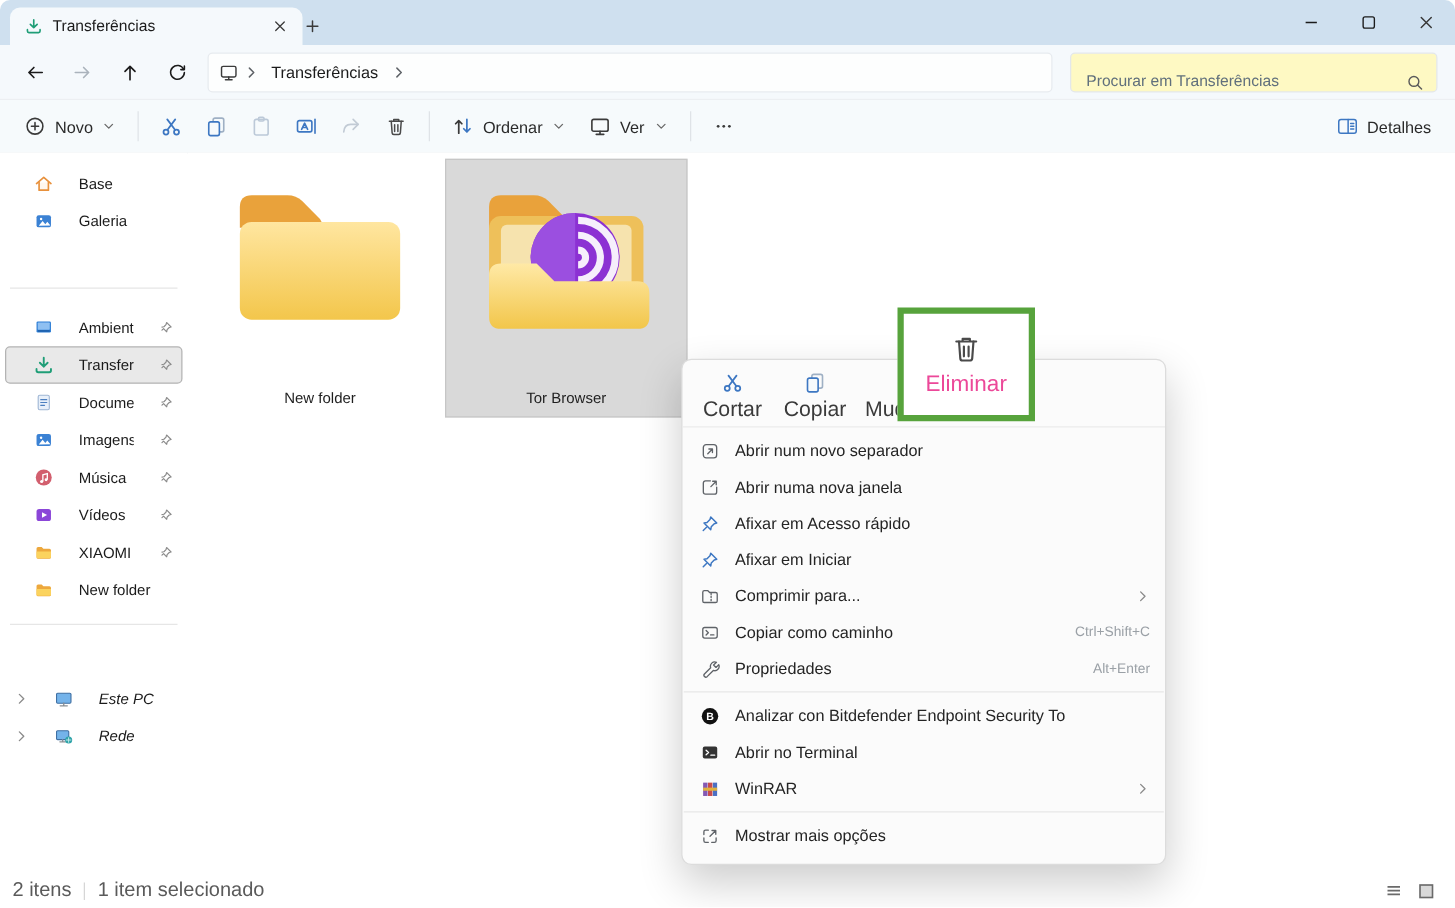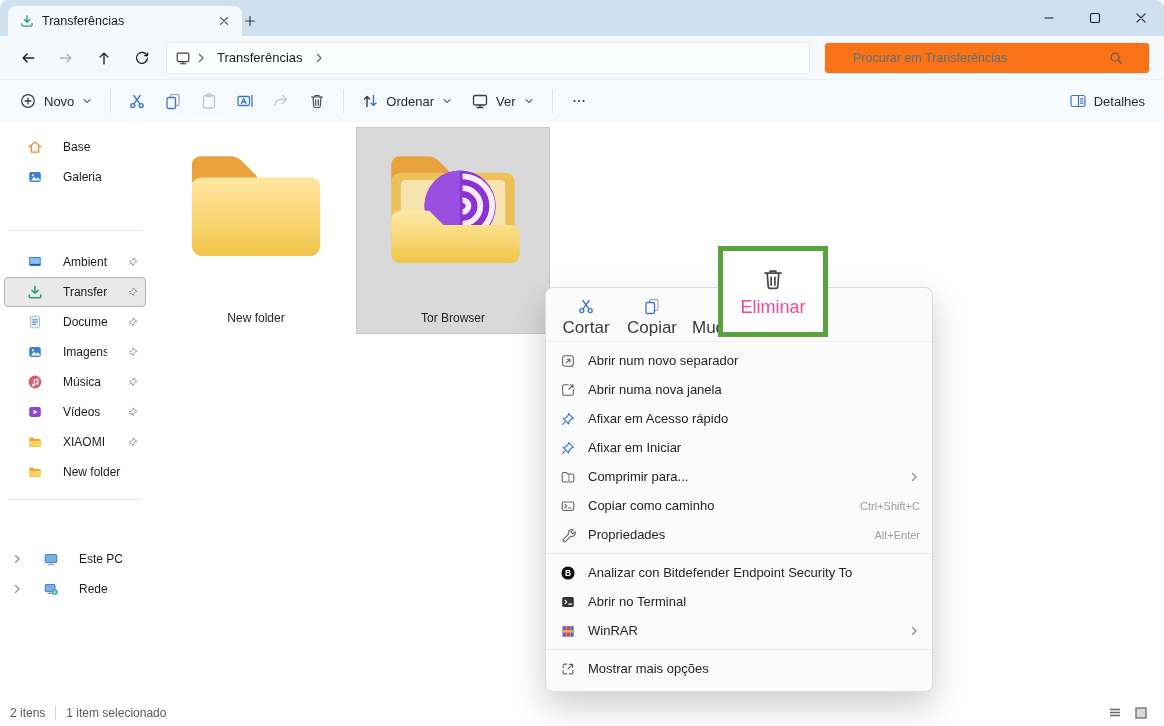--- a/index.html
+++ b/index.html
@@ -22,43 +22,43 @@
   .winbtn{width:46px;height:36px;display:flex;align-items:center;justify-content:center;}
 
   
   .addr-row{position:absolute;left:0;top:36px;right:0;height:43px;background:#f5f9fc;
             display:flex;align-items:center;}
   .nav-btns{display:flex;align-items:center;gap:10px;padding:0 10px 0 14px;}
   .nav-btn{width:28px;height:28px;display:flex;align-items:center;justify-content:center;border-radius:4px;}
   .breadcrumb{flex:1;height:30px;background:#fdfefe;border:1px solid #e7ebef;border-radius:4px;
               display:flex;align-items:center;gap:4px;padding:0 8px;margin-right:14px;font-size:13px;}
   .crumb{padding:2px 6px;border-radius:3px;}
-  .searchbox{width:272px;height:30px;background:#f97316;border:1px solid #e3e7eb;border-radius:4px;
-             display:flex;align-items:center;margin-right:14px;padding:0 26px;gap:6px;}
+  .searchbox{width:272px;height:30px;background:#fef9c3;border:1px solid #e3e7eb;border-radius:4px;
+             display:flex;align-items:flex-end;margin-right:14px;padding:0 10px;gap:6px;}
   .searchbox input{border:none;outline:none;background:transparent;flex:1;font-size:12.5px;
                    font-family:"Liberation Sans",sans-serif;color:#1b1b1b;}
   .searchbox input::placeholder{color:#61707c;opacity:1;}
 
   
   .tool-row{position:absolute;left:0;top:79px;right:0;height:42px;background:#f6fafc;
             border-top:1px solid #eceff2;border-bottom:1px solid #e2e6ea;
             display:flex;align-items:center;padding:0 10px;}
   .tbtn{display:flex;align-items:center;gap:7px;padding:6px 9px;border-radius:4px;font-size:13px;color:#2a2a2a;}
   .ticon{width:36px;height:32px;display:flex;align-items:center;justify-content:center;border-radius:4px;}
   .tsep{width:1px;height:24px;background:#dfe3e7;margin:0 8px;}
   .tspacer{flex:1;}
 
   
   .sidebar{position:absolute;left:0;top:122px;width:150px;bottom:26px;background:#fff;padding-top:10px;overflow:hidden;}
   .side-item{display:flex;align-items:center;height:28px;margin:0 4px;padding:0 6px 0 22px;
              border-radius:4px;gap:20px;font-size:12px;border:1px solid transparent;}
   .side-item.selected{background:#e9e9e9;border-color:#b3b3b3;}
   .side-item .lbl{white-space:nowrap;overflow:hidden;flex:1;}
   .side-item .pin{margin-left:auto;}
-  .side-item.drive{padding-left:6px;}
+  .side-item.drive{padding-left:6px;font-style:italic;}
   .side-div{height:1px;background:#e6e6e6;margin:0 8px;}
   .gap-a{height:38px}.gap-b{height:16px}.gap-c{height:12px}.gap-d{height:44px}
 
   
   .files{position:absolute;left:150px;top:122px;right:0;bottom:26px;background:#fff;}
   .tile{position:absolute;top:5px;height:197px;display:flex;flex-direction:column;align-items:center;
         justify-content:flex-end;padding-bottom:8px;border:1px solid transparent;}
   .tile .thumb{position:absolute;top:14px;left:50%;transform:translateX(-50%);width:152px;height:128px;}
   .tile .fname{font-size:12px;color:#1f1f1f;}
   .tile.selected{background:#d9d9d9;border-color:#c6c6c6;}
@@ -79,21 +79,21 @@
   .mdiv{height:1px;background:#e7e7e7;margin:4px 1px;}
 
   
   .annot{position:absolute;left:718px;top:246px;width:110px;height:91px;z-index:9;
          border:5px solid #57a33c;background:#ffffff;box-sizing:border-box;
          display:flex;flex-direction:column;align-items:center;justify-content:center;gap:5px;}
   .annot .alabel{font-size:18px;color:#ec4899;}
 
   
   .statusbar{position:absolute;left:0;bottom:0;right:0;height:26px;background:#fff;
-             display:flex;align-items:center;font-size:12px;color:#5a5a5a;padding:0 10px;}
+             display:flex;align-items:center;font-size:16px;color:#5a5a5a;padding:0 10px;}
   .ssep{width:1px;height:14px;background:#d6d6d6;margin:0 10px;}
   .sspacer{flex:1;}
   .viewtoggle{width:26px;height:20px;display:flex;align-items:center;justify-content:center;border-radius:3px;}
 </style>
 </head>
 <body>
 
 <div id="app">
 
   <div class="titlebar">

